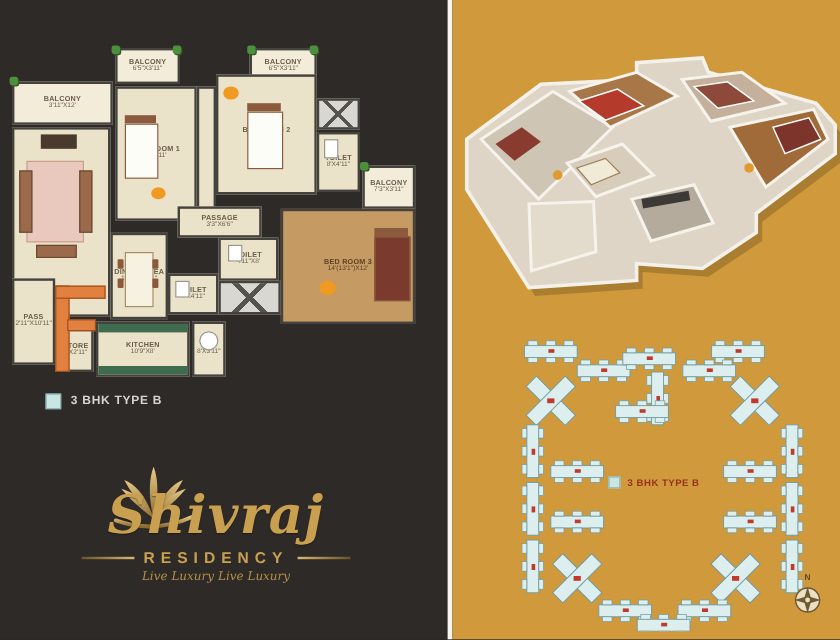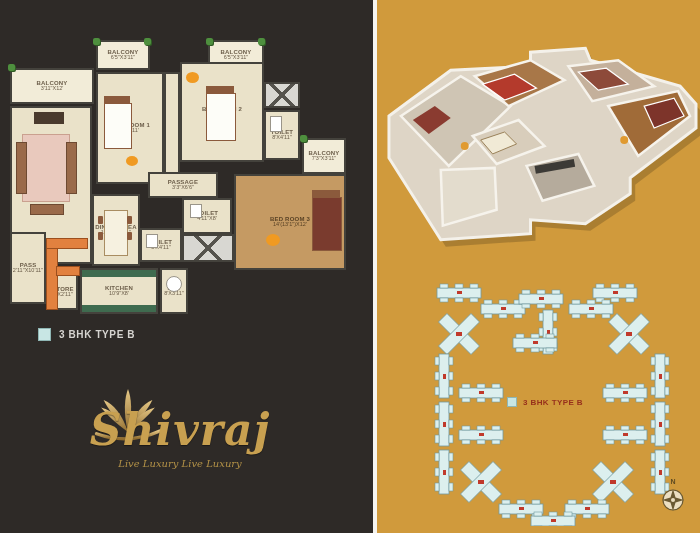--- a/index.html
+++ b/index.html
@@ -199,20 +199,25 @@
       <g fill="url(#gg)">
         <path d="M50 58 C44 34 46 16 50 6 C54 16 56 34 50 58"></path>
         <path d="M50 58 C40 38 36 24 34 12 C44 20 50 36 50 58" transform="rotate(-18 50 58)"></path>
         <path d="M50 58 C60 38 64 24 66 12 C56 20 50 36 50 58" transform="rotate(18 50 58)"></path>
         <path d="M50 58 C36 44 28 34 22 24 C36 30 46 42 50 58" transform="rotate(-8 50 58)"></path>
         <path d="M50 58 C64 44 72 34 78 24 C64 30 54 42 50 58" transform="rotate(8 50 58)"></path>
       </g>
       <path d="M12 60 Q50 74 90 56" fill="none" stroke="url(#gg)" stroke-width="4" stroke-linecap="round"></path>
     </svg>
     <div class="logo-name">Shivraj</div>
+    <div class="logo-sub-row">
+      <span class="logo-line"></span>
+      <span class="logo-sub">RESIDENCY</span>
+      <span class="logo-line r"></span>
+    </div>
     <div class="logo-tag">Live Luxury Live Luxury</div>
   </div>
 </div>
 
 <div class="divider"></div>
 
 <div class="right-panel">
 
   <svg class="render3d" viewBox="0 0 324 262">
     <polygon points="12,112 74,66 154,62 154,48 209,44 214,56 304,82 320,100 320,124 254,174 254,190 209,220 154,216 154,230 64,236 12,154" fill="rgba(0,0,0,0.18)" transform="translate(5,7)"></polygon>

